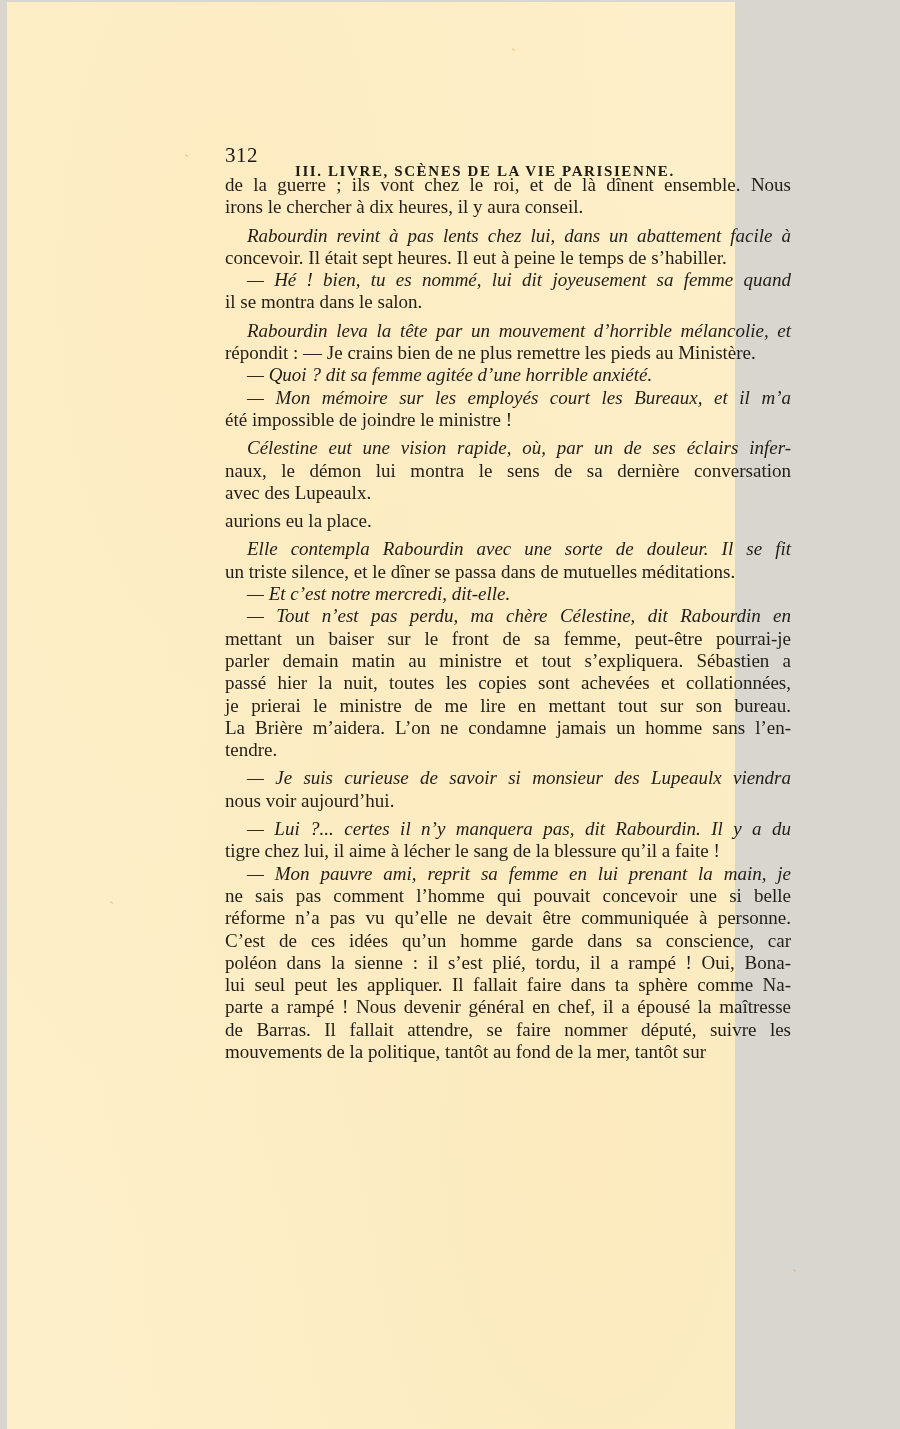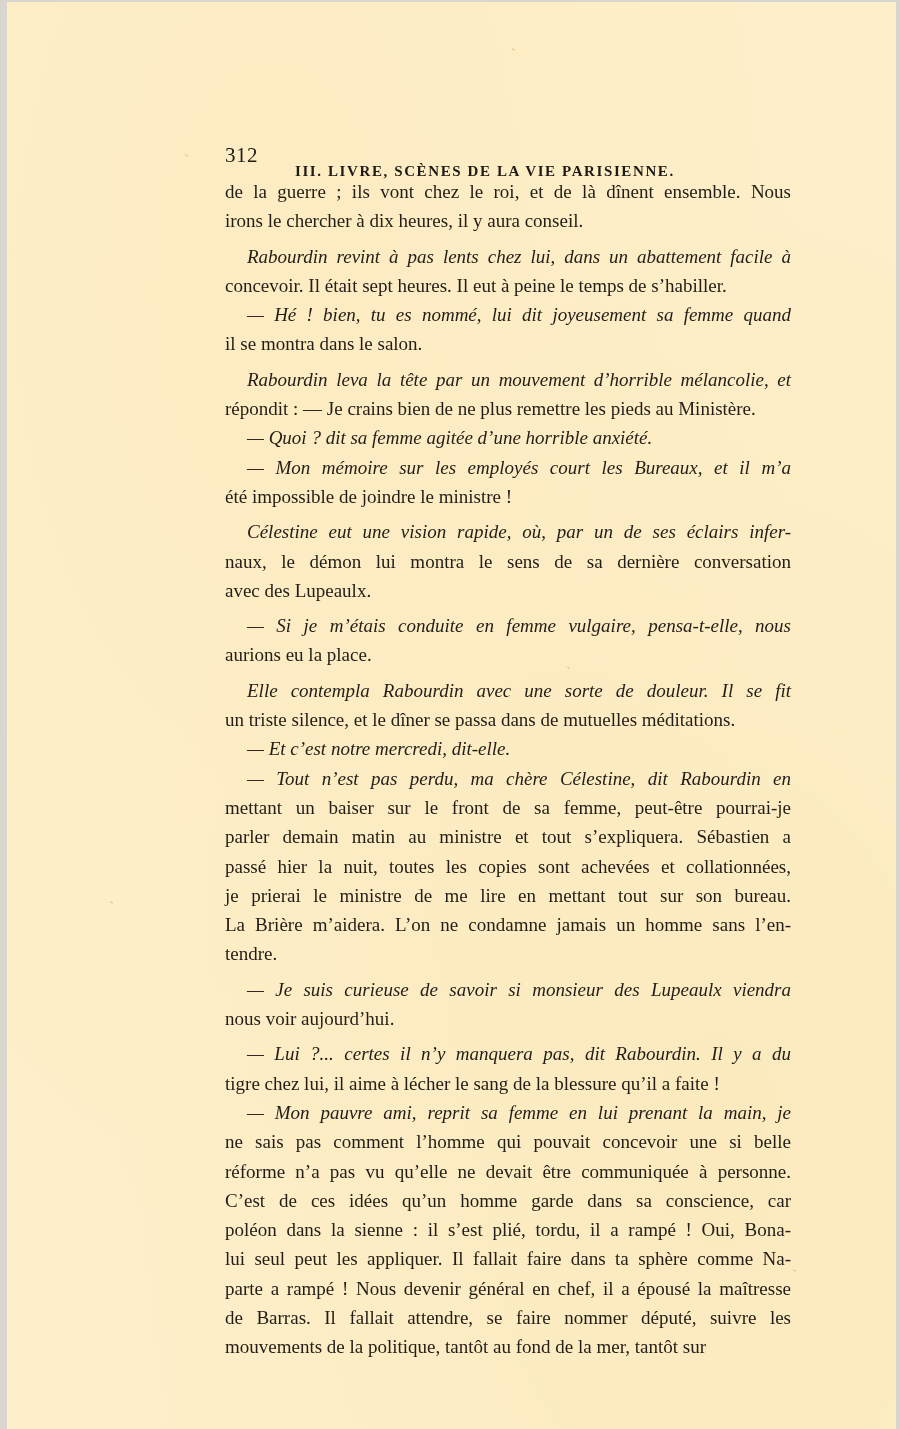--- a/index.html
+++ b/index.html
@@ -7,21 +7,21 @@
       padding: 0;
       width: 900px;
       height: 1429px;
       overflow: hidden;
       background: #d9d6d0;
     }
     .scan {
       position: absolute;
       left: 7px;
       top: 2px;
-      width: 889px;
+      width: 728px;
       height: 1427px;
       background: #fdefc9;
       background-image:
         radial-gradient(ellipse at 30% 20%, rgba(255,230,180,0.35), rgba(0,0,0,0) 60%),
         radial-gradient(ellipse at 80% 80%, rgba(250,225,170,0.35), rgba(0,0,0,0) 60%);
     }
     .header {
       position: absolute;
       left: 218px;
       top: 141px;
@@ -55,21 +55,20 @@
       font-size: 19px;
       color: #221d16;
     }
     .line {
       height: 22.3px;
       line-height: 22.3px;
       white-space: nowrap;
       text-align: justify;
       text-align-last: justify;
       overflow: visible;
-      margin-top: 7px;
     }
     .line.indent { padding-left: 22px; font-style: italic; }
     .line.last { text-align-last: left; }
     .para-gap { height: 6px; }
     .speck {
       position: absolute;
       width: 3px;
       height: 1px;
       background: #d9a564;
       transform: rotate(35deg);
@@ -112,21 +111,20 @@
         <div class="line last">été impossible de joindre le ministre !</div>
       </div>
       <div class="para-gap"></div>
       <div>
         <div class="line indent">Célestine eut une vision rapide, où, par un de ses éclairs infer-</div>
         <div class="line">naux, le démon lui montra le sens de sa dernière conversation</div>
         <div class="line last">avec des Lupeaulx.</div>
       </div>
       <div class="para-gap"></div>
       <div>
-        <div class="line indent">— Si je m’étais conduite en femme vulgaire, pensa-t-elle, nous</div>
         <div class="line last">aurions eu la place.</div>
       </div>
       <div class="para-gap"></div>
       <div>
         <div class="line indent">Elle contempla Rabourdin avec une sorte de douleur. Il se fit</div>
         <div class="line last">un triste silence, et le dîner se passa dans de mutuelles méditations.</div>
       </div>
       <div>
         <div class="line indent last">— Et c’est notre mercredi, dit-elle.</div>
       </div>

